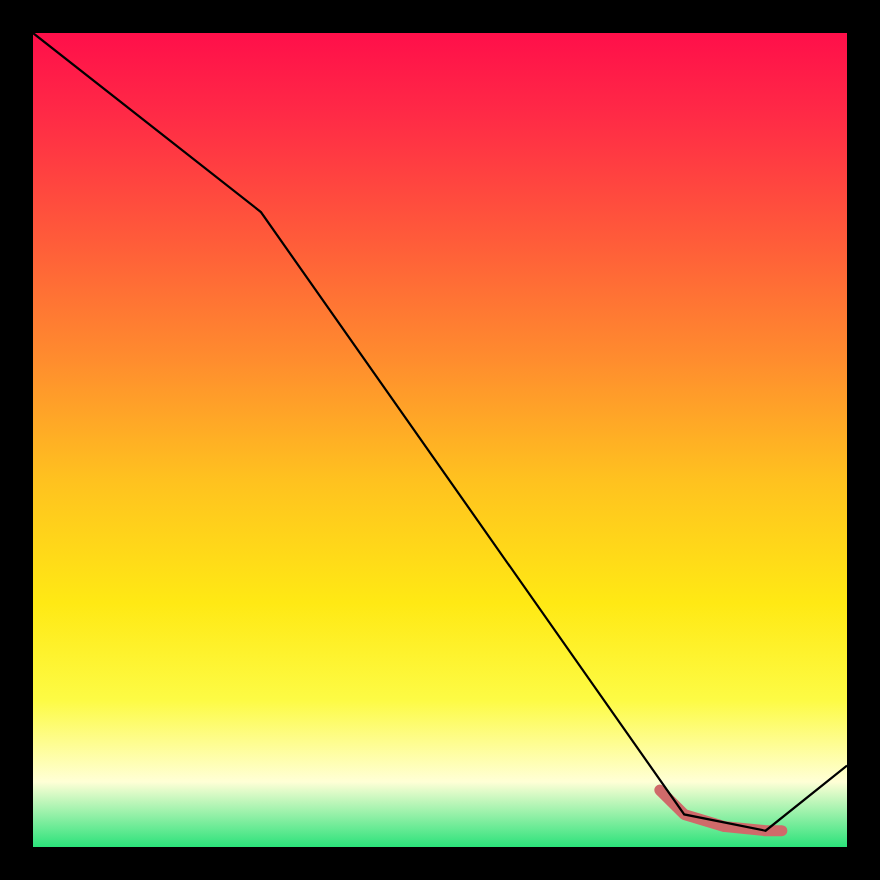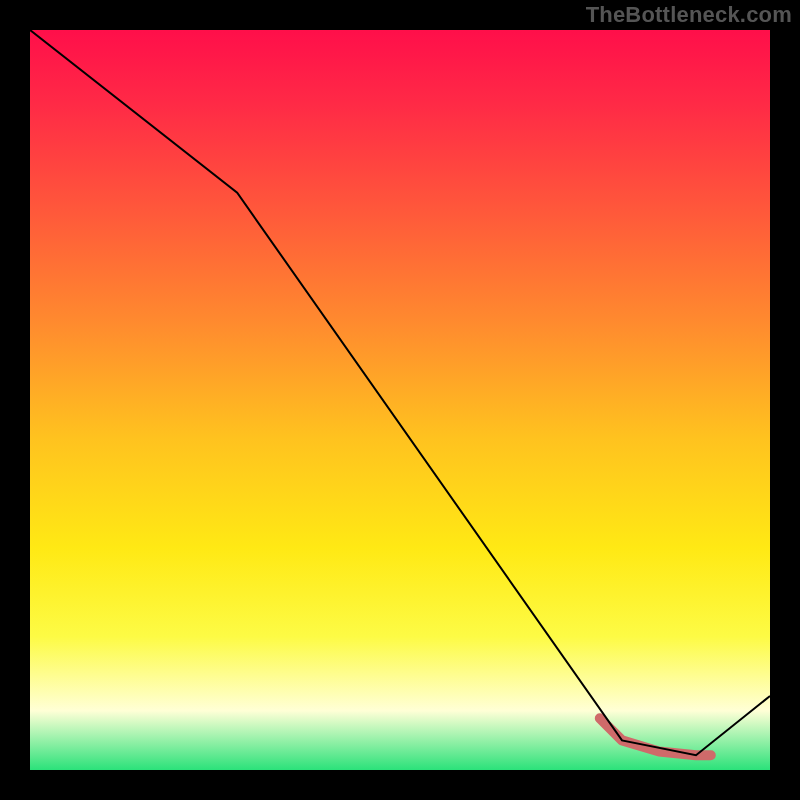--- a/index.html
+++ b/index.html
@@ -64,21 +64,20 @@
     stroke: #cf6a6a;
     stroke-width: 10;
     stroke-linecap: round;
     stroke-linejoin: round;
   }
 </style>
 </head>
 <body>
 
 <div class="frame">
-  <div class="watermark">TheBottleneck.com</div>
 
   <div class="plot">
     <svg class="overlay" viewBox="0 0 740 740" preserveAspectRatio="none">
       <polyline id="highlight-poly" class="highlight-line" points="569.8,688.2 592.0,710.4 629.0,721.5 666.0,725.2 680.8,725.2"></polyline>
       <polyline id="series-poly" class="series-line" points="0.0,0.0 207.2,162.8 592.0,710.4 666.0,725.2 740.0,666.0"></polyline>
     </svg>
   </div>
 </div>
 
 </body></html>

